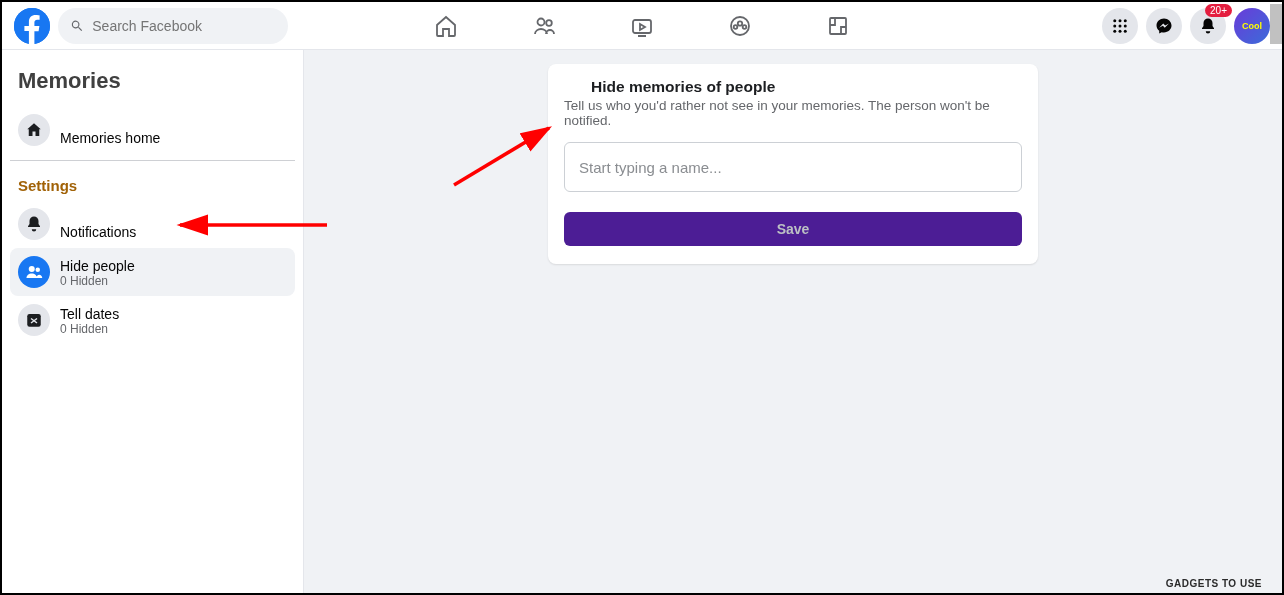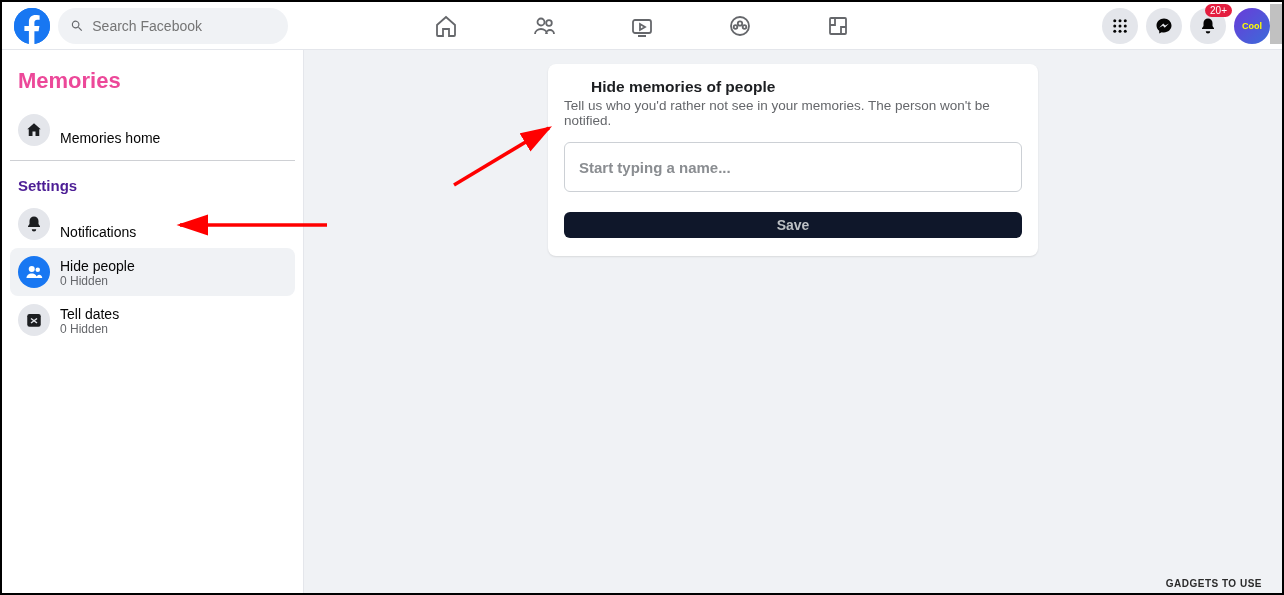--- a/index.html
+++ b/index.html
@@ -19,39 +19,39 @@
   
   .right-nav { margin-left: auto; display: flex; gap: 8px; align-items: center; }
   .circ-btn { width: 36px; height: 36px; border-radius: 50%; background: #e4e6eb; display: flex; align-items: center; justify-content: center; cursor: pointer; position: relative; }
   .circ-btn svg { width: 18px; height: 18px; fill: #050505; }
   .badge { position: absolute; top: -4px; right: -6px; background: #e41e3f; color: #fff; font-size: 10px; font-weight: 400; padding: 1px 5px; border-radius: 10px; }
   .avatar { width: 36px; height: 36px; border-radius: 50%; background: linear-gradient(135deg, #6a3bd9, #3b6cd9); display: flex; align-items: center; justify-content: center; font-size: 9px; color: #ff0; font-weight: bold; }
   
   
   .layout { display: flex; height: calc(100% - 48px); }
   .sidebar { width: 302px; background: #fff; padding: 12px 8px; border-right: 1px solid #e4e6eb; }
-  .sidebar h1 { font-size: 22px; font-weight: 700; padding: 6px 8px 12px; color: #ec4899; }
+  .sidebar h1 { font-size: 22px; font-weight: 700; padding: 6px 8px 12px; color: #404040; }
   .side-item { display: flex; align-items: flex-end; padding: 8px; border-radius: 8px; cursor: pointer; }
   .side-item.active { background: #f0f2f5; }
   .side-icon { width: 32px; height: 32px; border-radius: 50%; background: #e4e6eb; display: flex; align-items: center; justify-content: center; margin-right: 10px; flex-shrink: 0; }
   .side-icon.active { background: #1877f2; }
   .side-icon svg { width: 18px; height: 18px; fill: #1c1e21; }
   .side-icon.active svg { fill: #fff; }
   .side-label { font-size: 14px; font-weight: 500; color: #050505; }
   .side-sub { font-size: 12px; color: #65676b; }
-  .side-section { font-size: 15px; font-weight: 600; padding: 10px 8px 6px; color: #4c1d95; }
+  .side-section { font-size: 15px; font-weight: 600; padding: 10px 8px 6px; color: #a16207; }
   .sidebar hr { border: none; border-top: 1px solid #ced0d4; margin: 6px 0; }
   
   .main { flex: 1; background: #f0f2f5; padding: 14px 0; position: relative; display: flex; justify-content: center; align-items: flex-start; }
   .card { width: 490px; background: #fff; border-radius: 8px; box-shadow: 0 1px 2px rgba(0,0,0,0.1); padding: 14px 16px 18px; }
   .card h2 { font-size: 15.5px; font-weight: 700; color: #1c1e21; margin-bottom: 2px; margin-left: 27px; }
   .card .desc { font-size: 13.5px; color: #65676b; margin-bottom: 14px; }
-  .name-input { width: 100%; height: 50px; border: 1px solid #ccd0d5; border-radius: 6px; padding: 0 14px; font-size: 15px; color: #1c1e21; outline: none; margin-bottom: 20px; font-weight: bold; }
+  .name-input { width: 100%; height: 50px; border: 1px solid #ccd0d5; border-radius: 6px; padding: 0 14px; font-size: 15px; color: #1c1e21; outline: none; margin-bottom: 20px; }
   .name-input::placeholder { color: #8a8d91; }
-  .save-btn { width: 100%; height: 26px; background: #0f172a; border: none; border-radius: 6px; font-size: 14px; font-weight: 600; color: #bcc0c4; cursor: not-allowed; }
+  .save-btn { width: 100%; height: 34px; background: #4c1d95; border: none; border-radius: 6px; font-size: 14px; font-weight: 600; color: #bcc0c4; cursor: not-allowed; }
   
   
   .arrow1 { position: absolute; pointer-events: none; }
   .arrow1 svg, .arrow2 svg { overflow: visible; }
   .arrow2 { position: absolute; pointer-events: none; }
   
   .watermark { position: absolute; bottom: 4px; right: 20px; font-size: 10px; font-weight: 700; letter-spacing: 0.5px; color: #2b2b2b; }
   .scroll-hint { position: absolute; top: 0; right: 0; width: 12px; height: 40px; background: #c1c1c1; }
 </style>
 </head>

